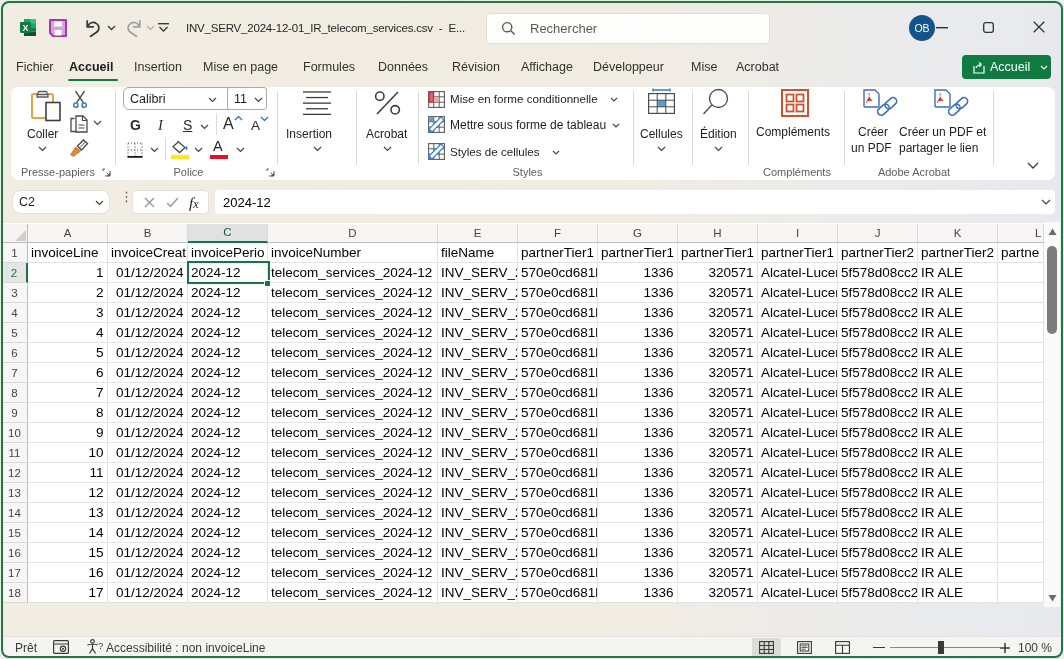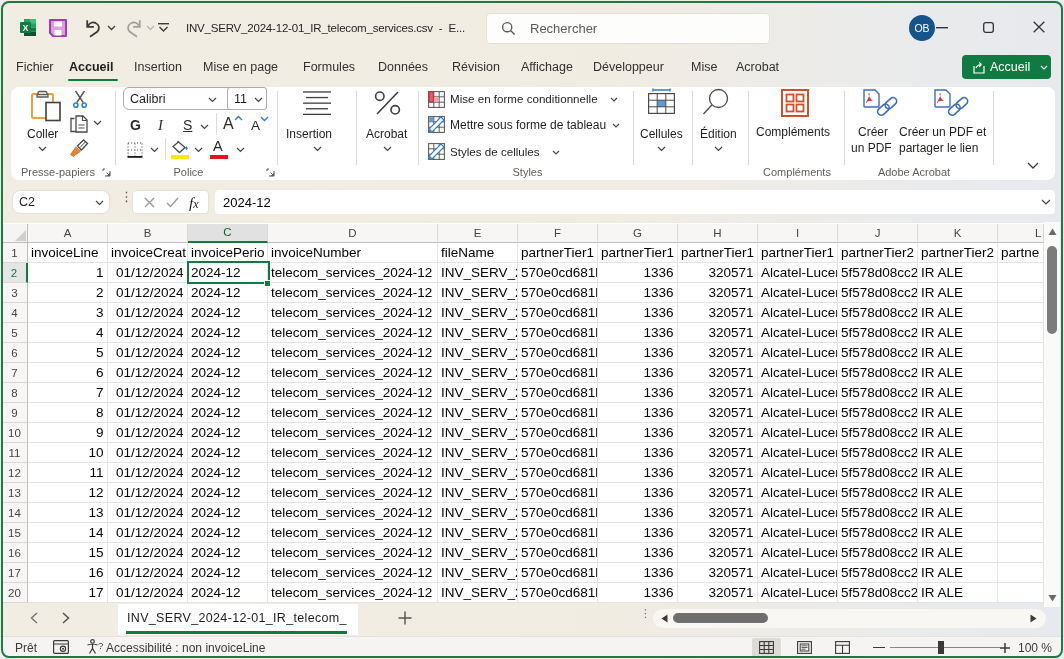--- a/index.html
+++ b/index.html
@@ -384,21 +384,21 @@
       <div class="rh" style="left:2px;top:382.5px;height:20px;line-height:20px;">8</div>
       <div class="rh" style="left:2px;top:402.5px;height:20px;line-height:20px;">9</div>
       <div class="rh" style="left:2px;top:422.5px;height:20px;line-height:20px;">10</div>
       <div class="rh" style="left:2px;top:442.5px;height:20px;line-height:20px;">11</div>
       <div class="rh" style="left:2px;top:462.5px;height:20px;line-height:20px;">12</div>
       <div class="rh" style="left:2px;top:482.5px;height:20px;line-height:20px;">13</div>
       <div class="rh" style="left:2px;top:502.5px;height:20px;line-height:20px;">14</div>
       <div class="rh" style="left:2px;top:522.5px;height:20px;line-height:20px;">15</div>
       <div class="rh" style="left:2px;top:542.5px;height:20px;line-height:20px;">16</div>
       <div class="rh" style="left:2px;top:562.5px;height:20px;line-height:20px;">17</div>
-      <div class="rh" style="left:2px;top:582.5px;height:20px;line-height:20px;">20</div>
+      <div class="rh" style="left:2px;top:582.5px;height:20px;line-height:20px;">18</div>
       <div class="cell txt" style="left:28px;top:242.5px;width:80px;height:20px;line-height:19px">invoiceLine</div>
       <div class="cell txt" style="left:108px;top:242.5px;width:80px;height:20px;line-height:19px">invoiceCreat</div>
       <div class="cell txt" style="left:188px;top:242.5px;width:80px;height:20px;line-height:19px">invoicePerio</div>
       <div class="cell txt" style="left:268px;top:242.5px;width:170px;height:20px;line-height:19px">invoiceNumber</div>
       <div class="cell txt" style="left:438px;top:242.5px;width:80px;height:20px;line-height:19px">fileName</div>
       <div class="cell txt" style="left:518px;top:242.5px;width:80px;height:20px;line-height:19px">partnerTier1</div>
       <div class="cell txt" style="left:598px;top:242.5px;width:80px;height:20px;line-height:19px">partnerTier1</div>
       <div class="cell txt" style="left:678px;top:242.5px;width:80px;height:20px;line-height:19px">partnerTier1</div>
       <div class="cell txt" style="left:758px;top:242.5px;width:80px;height:20px;line-height:19px">partnerTier1</div>
       <div class="cell txt" style="left:838px;top:242.5px;width:80px;height:20px;line-height:19px">partnerTier2</div>
@@ -614,45 +614,20 @@
 
   <div class="abs" style="left:1044px;top:222px;width:16px;height:385px;background:#fafaf9"></div>
   <svg class="abs" style="left:1048px;top:228px" width="9" height="8" viewBox="0 0 9 8">
       <path d="M4.5 0.5 L8.5 7 L0.5 7 Z" fill="#6a6a6a"></path>
     </svg>
   <div class="abs" style="left:1047px;top:246px;width:10px;height:88px;background:#7c7c7c;border-radius:5px"></div>
   <svg class="abs" style="left:1048px;top:594px" width="9" height="8" viewBox="0 0 9 8">
       <path d="M4.5 7.5 L8.5 1 L0.5 1 Z" fill="#6a6a6a"></path>
     </svg>
 
-  <div id="tabbar">
-    <svg class="abs" style="left:30px;top:8px" width="8" height="12" viewBox="0 0 8 12">
-        <path d="M7 1 L1.5 6 L7 11" fill="none" stroke="#7b7975" stroke-width="1.5"></path>
-      </svg>
-    <svg class="abs" style="left:62px;top:8px" width="8" height="12" viewBox="0 0 8 12">
-        <path d="M1 1 L6.5 6 L1 11" fill="none" stroke="#55534f" stroke-width="1.5"></path>
-      </svg>
-    <div class="abs" style="left:118px;top:0px;width:240px;height:31px;background:#fff">
-      <span style="position:absolute;left:9px;top:7px;font-size:12.5px;letter-spacing:0.33px;color:#1d1d1d">INV_SERV_2024-12-01_IR_telecom_</span>
-      <div style="position:absolute;left:8px;bottom:1.5px;width:221px;height:2.5px;background:#0f7b41"></div>
-    </div>
-    <svg class="abs" style="left:398px;top:7px" width="14" height="14" viewBox="0 0 14 14">
-        <path d="M7 0.5 V13.5 M0.5 7 H13.5" stroke="#55534f" stroke-width="1.4"></path>
-      </svg>
-    <div class="abs" style="left:640px;top:7px;color:#6a6865;font-size:11px;line-height:4.5px;width:4px">⋮</div>
-    <div class="abs" style="left:653px;top:4.5px;width:393px;height:19px;background:#f9f7f4;border-radius:9.5px">
-      <svg class="abs" style="left:8px;top:5px" width="7" height="9" viewBox="0 0 7 9">
-          <path d="M6.5 0.5 L0.5 4.5 L6.5 8.5 Z" fill="#3c3c3c"></path>
-        </svg>
-      <div style="position:absolute;left:20px;top:4.5px;width:95px;height:10px;background:#6f6f6f;border-radius:5px"></div>
-      <svg class="abs" style="left:377px;top:5px" width="7" height="9" viewBox="0 0 7 9">
-          <path d="M0.5 0.5 L6.5 4.5 L0.5 8.5 Z" fill="#3c3c3c"></path>
-        </svg>
-    </div>
-  </div>
 
   <div id="statusbar">
     <span class="abs" style="left:15px;top:3.5px">Prêt</span>
     <svg class="abs" style="left:53px;top:3px" width="16" height="14" viewBox="0 0 16 14">
       <rect x="0.6" y="0.6" width="14.8" height="12.8" rx="1" fill="none" stroke="#3c3a38" stroke-width="1.2"></rect>
       <line x1="0.6" y1="4" x2="15.4" y2="4" stroke="#3c3a38" stroke-width="1.2"></line>
       <circle cx="10" cy="8.8" r="2.6" fill="none" stroke="#3c3a38" stroke-width="1.2"></circle>
       <circle cx="10" cy="8.8" r="1" fill="#3c3a38"></circle>
     </svg>
     <svg class="abs" style="left:86px;top:2px" width="17" height="16" viewBox="0 0 17 16">

